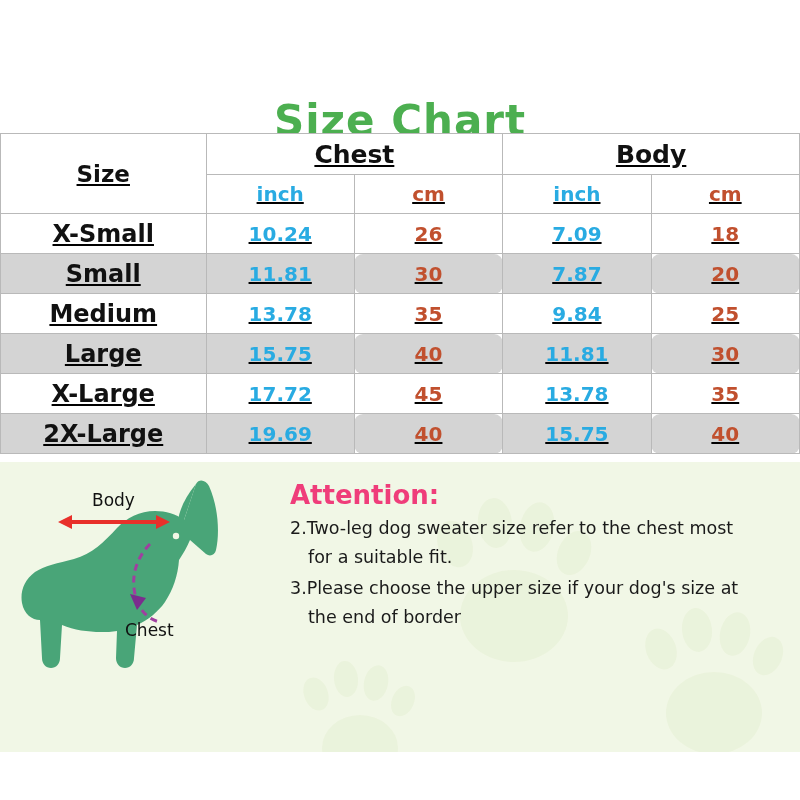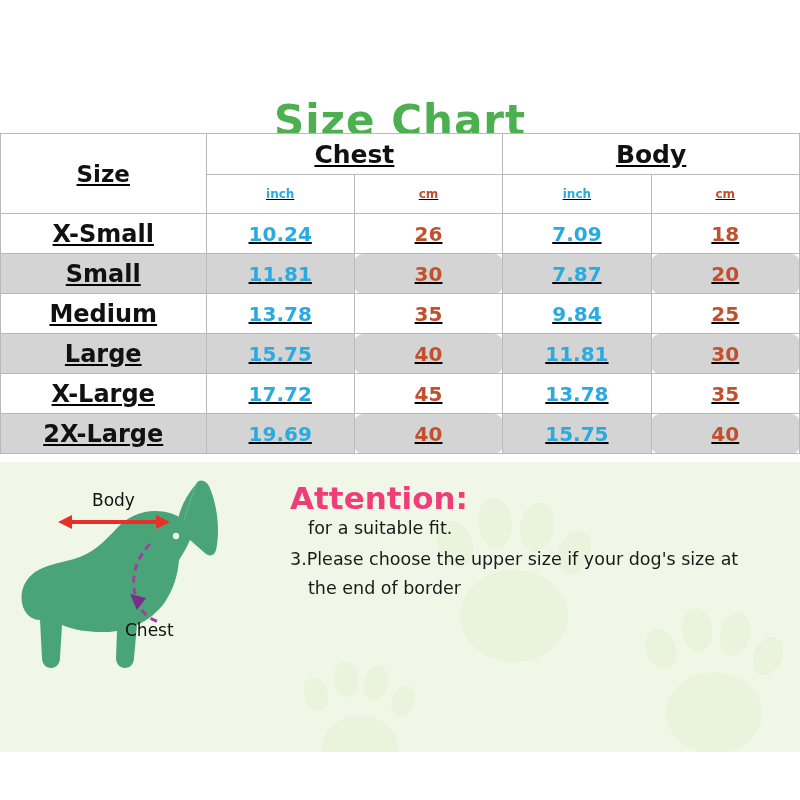--- a/index.html
+++ b/index.html
@@ -63,21 +63,21 @@
     vertical-align: middle;
   }
   th.hdr-group {
     font-size: 25px;
     color: #111111;
     height: 40px;
     vertical-align: middle;
   }
   td.hdr-unit {
     height: 38px;
-    font-size: 12px;
+    font-size: 20px;
     vertical-align: middle;
   }
   td.unit-inch { color: #29abe2; }
   td.unit-cm   { color: #c1502e; }
 
   tr.data-row td {
     height: 39px;
     vertical-align: middle;
   }
   td.cell-size {
@@ -114,21 +114,21 @@
   .paw .pad {
     position: absolute;
     background: #e6f0d4;
     border-radius: 50%;
   }
 
   .attention {
     position: absolute;
     left: 290px;
     top: 18px;
-    font-size: 31px;
+    font-size: 26px;
     font-weight: bold;
     color: #ef3d7a;
     font-family: "DejaVu Sans", sans-serif;
   }
   .notes {
     position: absolute;
     left: 290px;
     top: 52px;
     width: 500px;
     color: #1a1a1a;
@@ -316,20 +316,21 @@
         <polygon points="137,148 130,132 146,136" fill="#7b2d8e"></polygon>
       </svg>
       <div class="label-body">Body</div>
       <div class="label-chest">Chest</div>
     </div>
 
     <div class="attention">Attention:</div>
 
     <div class="notes">
       <div class="note">
+        <span>2.Two-leg dog sweater size refer to the chest most</span>
         <span class="cont">for a suitable fit.</span>
       </div>
       <div class="note">
         <span>3.Please choose the upper size if your dog's size at</span>
         <span class="cont">the end of border</span>
       </div>
     </div>
   </div>
 
   <div class="white-strip"></div>

